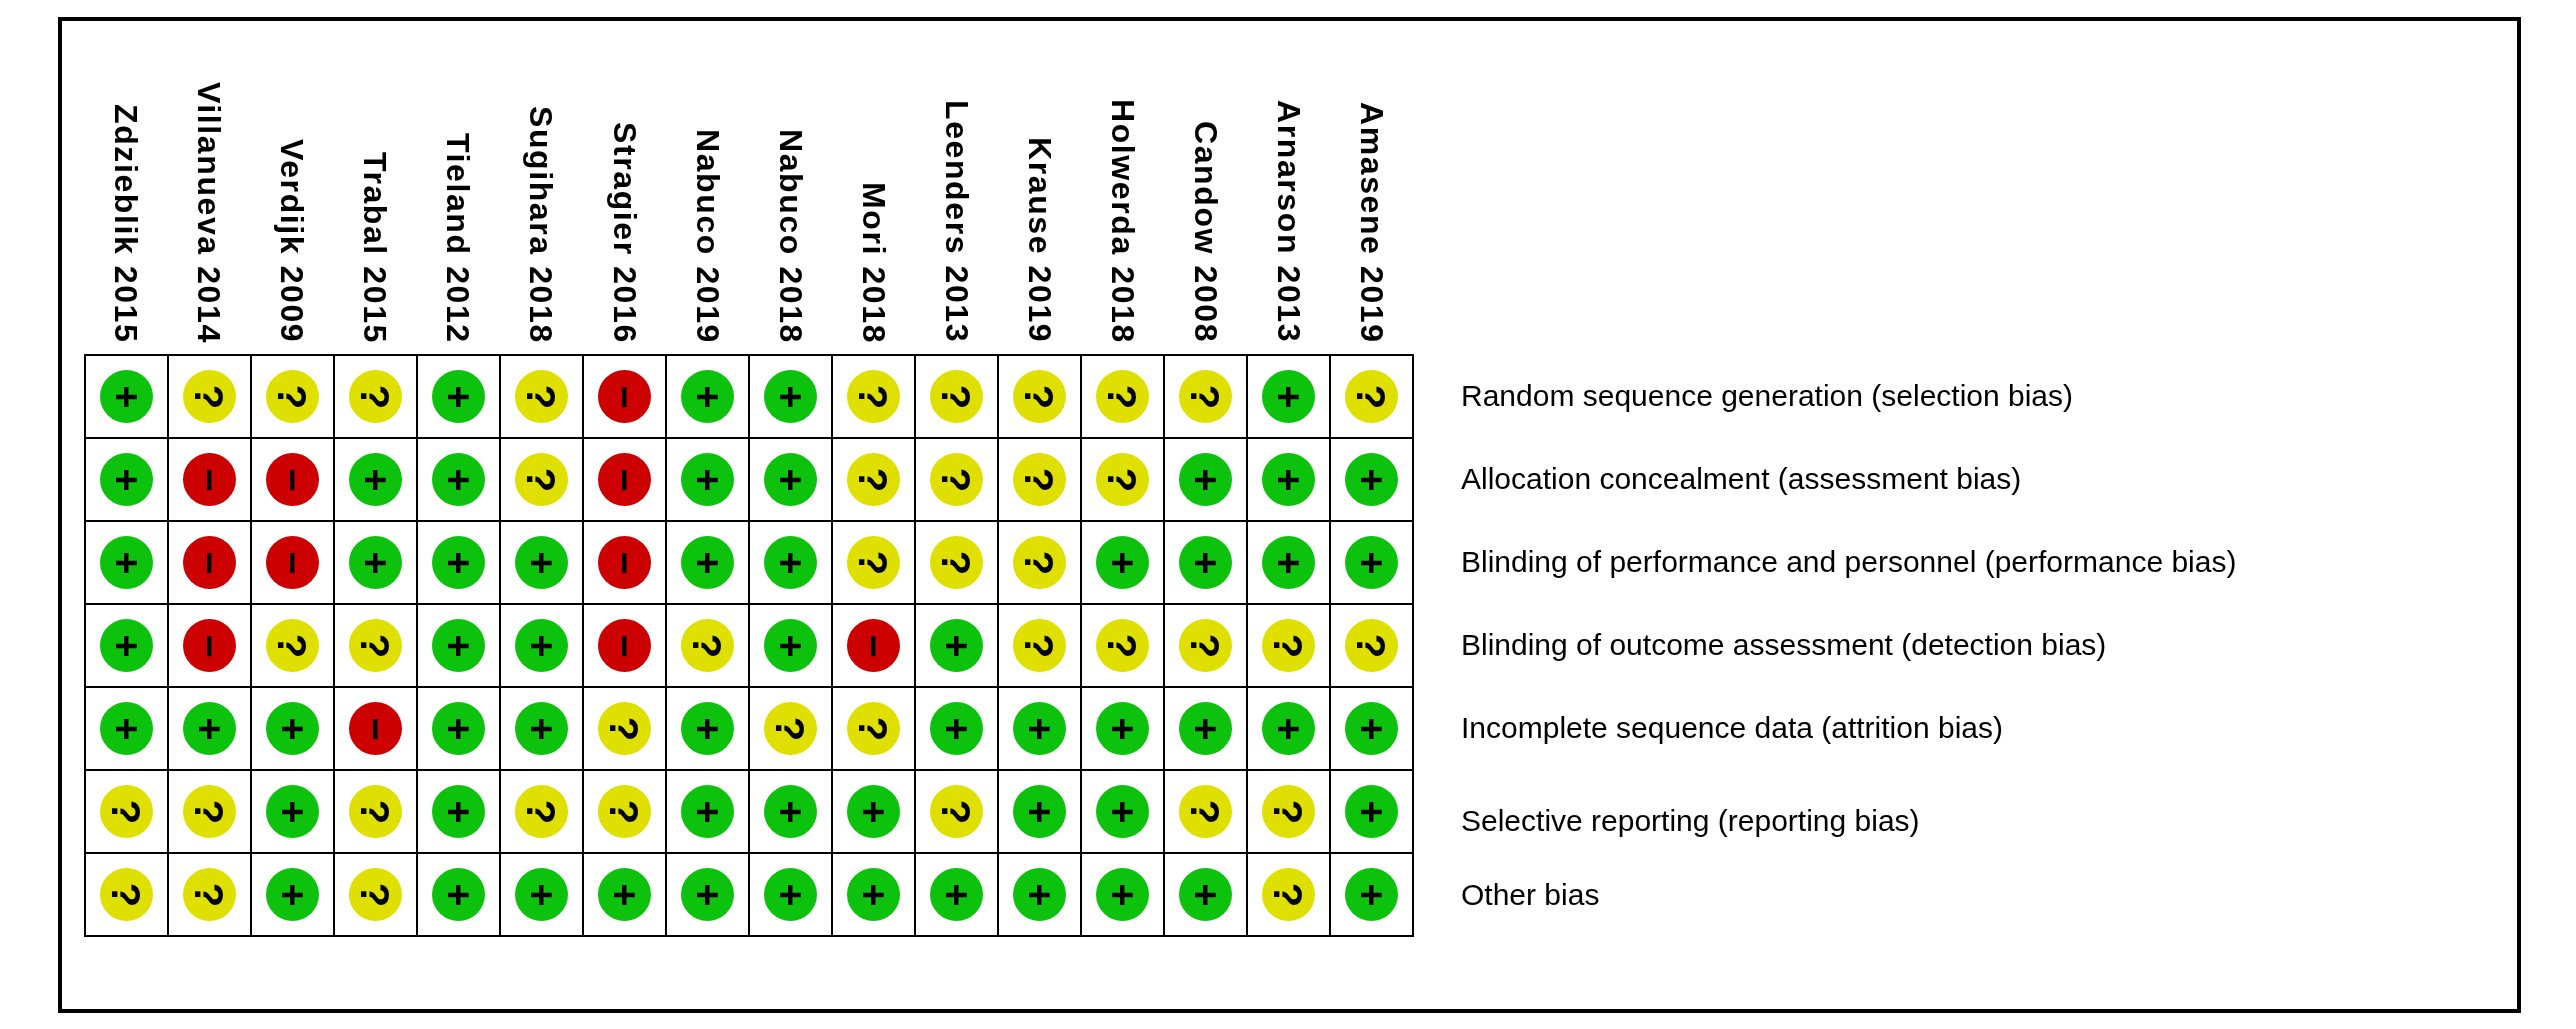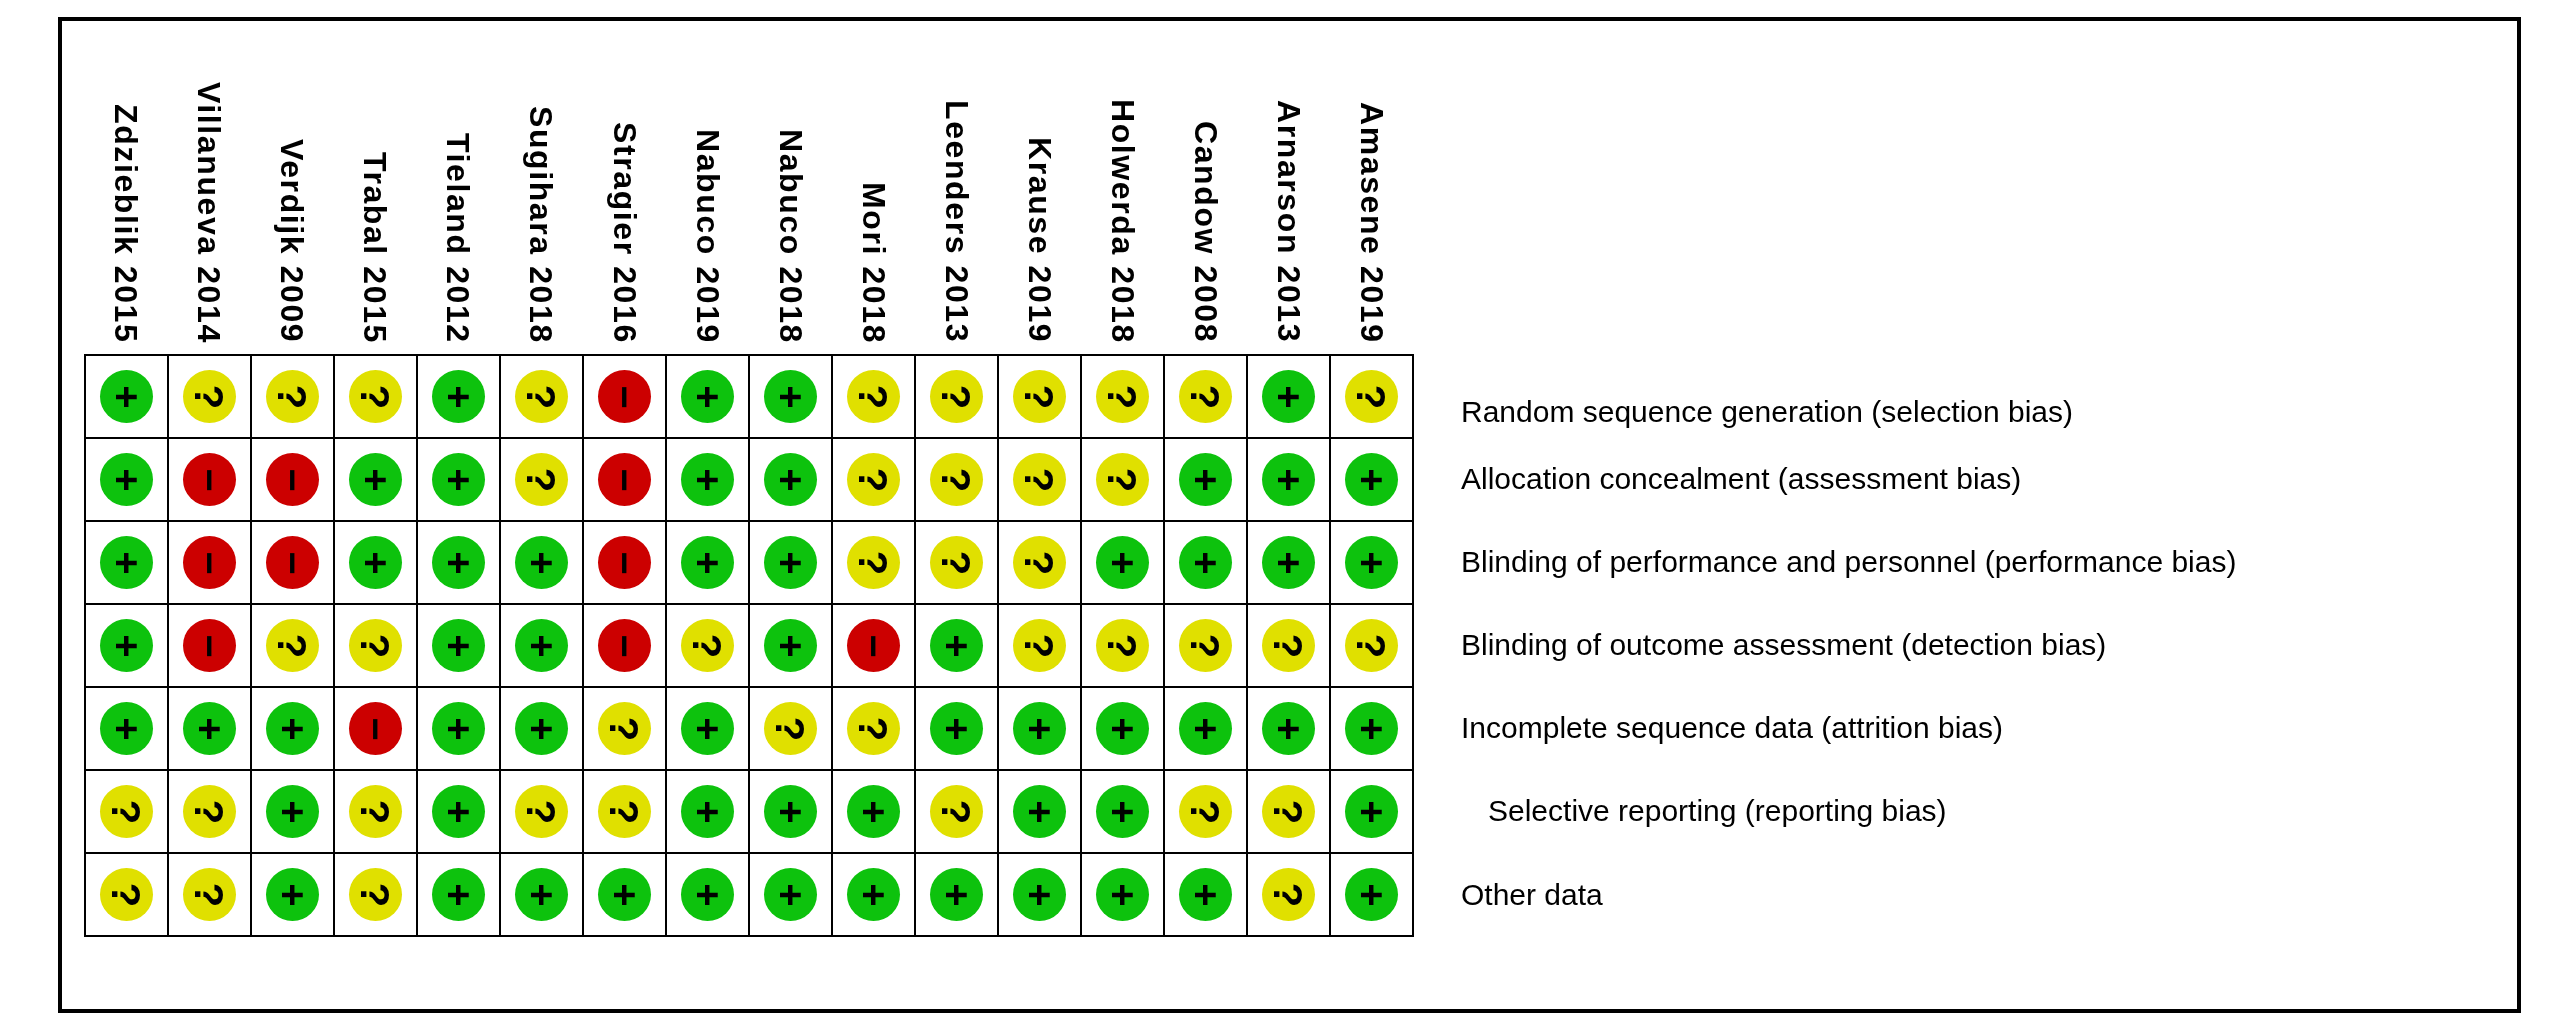--- a/index.html
+++ b/index.html
@@ -669,22 +669,22 @@
           <span class="symbol">?</span>
         </span>
       </div>
       <div class="cell" title="Amasene 2019 — Other bias: +">
         <span class="circle" style="background: rgb(13, 194, 13);">
           <span class="symbol">+</span>
         </span>
       </div>
     </div>
   <div class="row-labels">
-      <div class="row-label" style="top: 16px;">Random sequence generation (selection bias)</div>
+      <div class="row-label" style="top: 0px;">Random sequence generation (selection bias)</div>
       <div class="row-label" style="top: 83px;">Allocation concealment (assessment bias)</div>
       <div class="row-label" style="top: 166px;">Blinding of performance and personnel (performance bias)</div>
       <div class="row-label" style="top: 249px;">Blinding of outcome assessment (detection bias)</div>
       <div class="row-label" style="top: 332px;">Incomplete sequence data (attrition bias)</div>
-      <div class="row-label" style="top: 415px; margin-left: 27px;">Selective reporting (reporting bias)</div>
-      <div class="row-label" style="top: 499px;">Other data</div>
+      <div class="row-label" style="top: 425px;">Selective reporting (reporting bias)</div>
+      <div class="row-label" style="top: 499px;">Other bias</div>
     </div>
 </div>
 
 
 </body></html>

